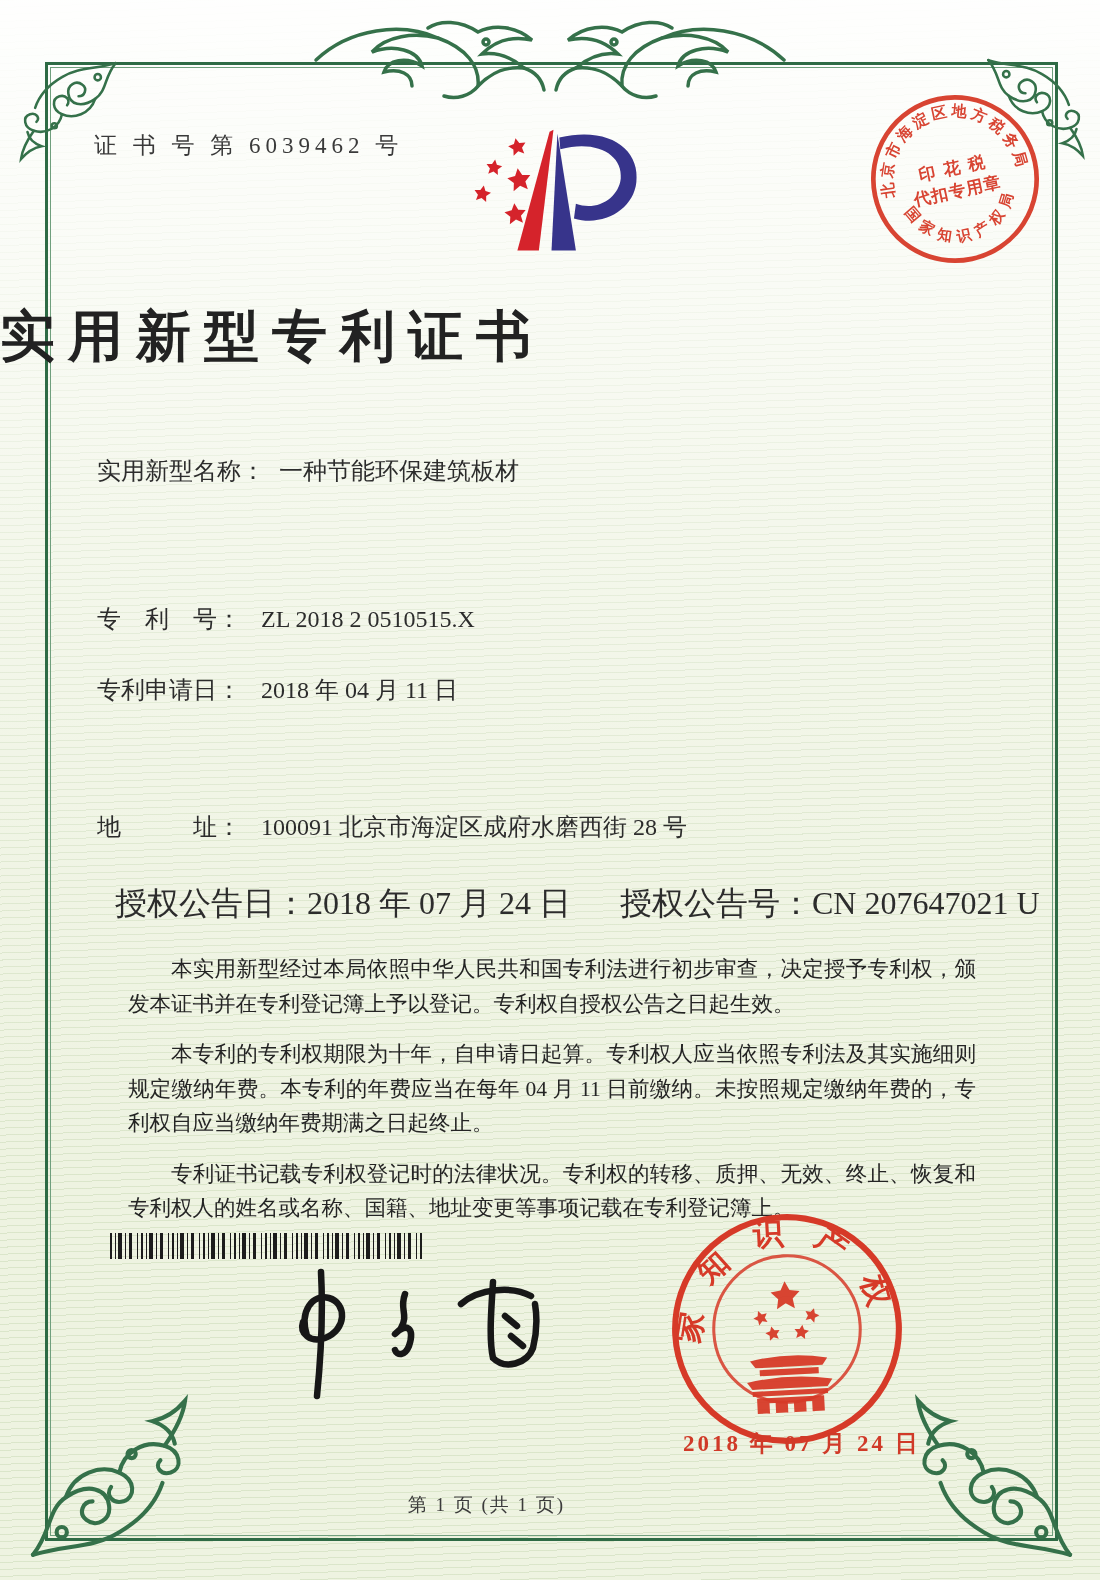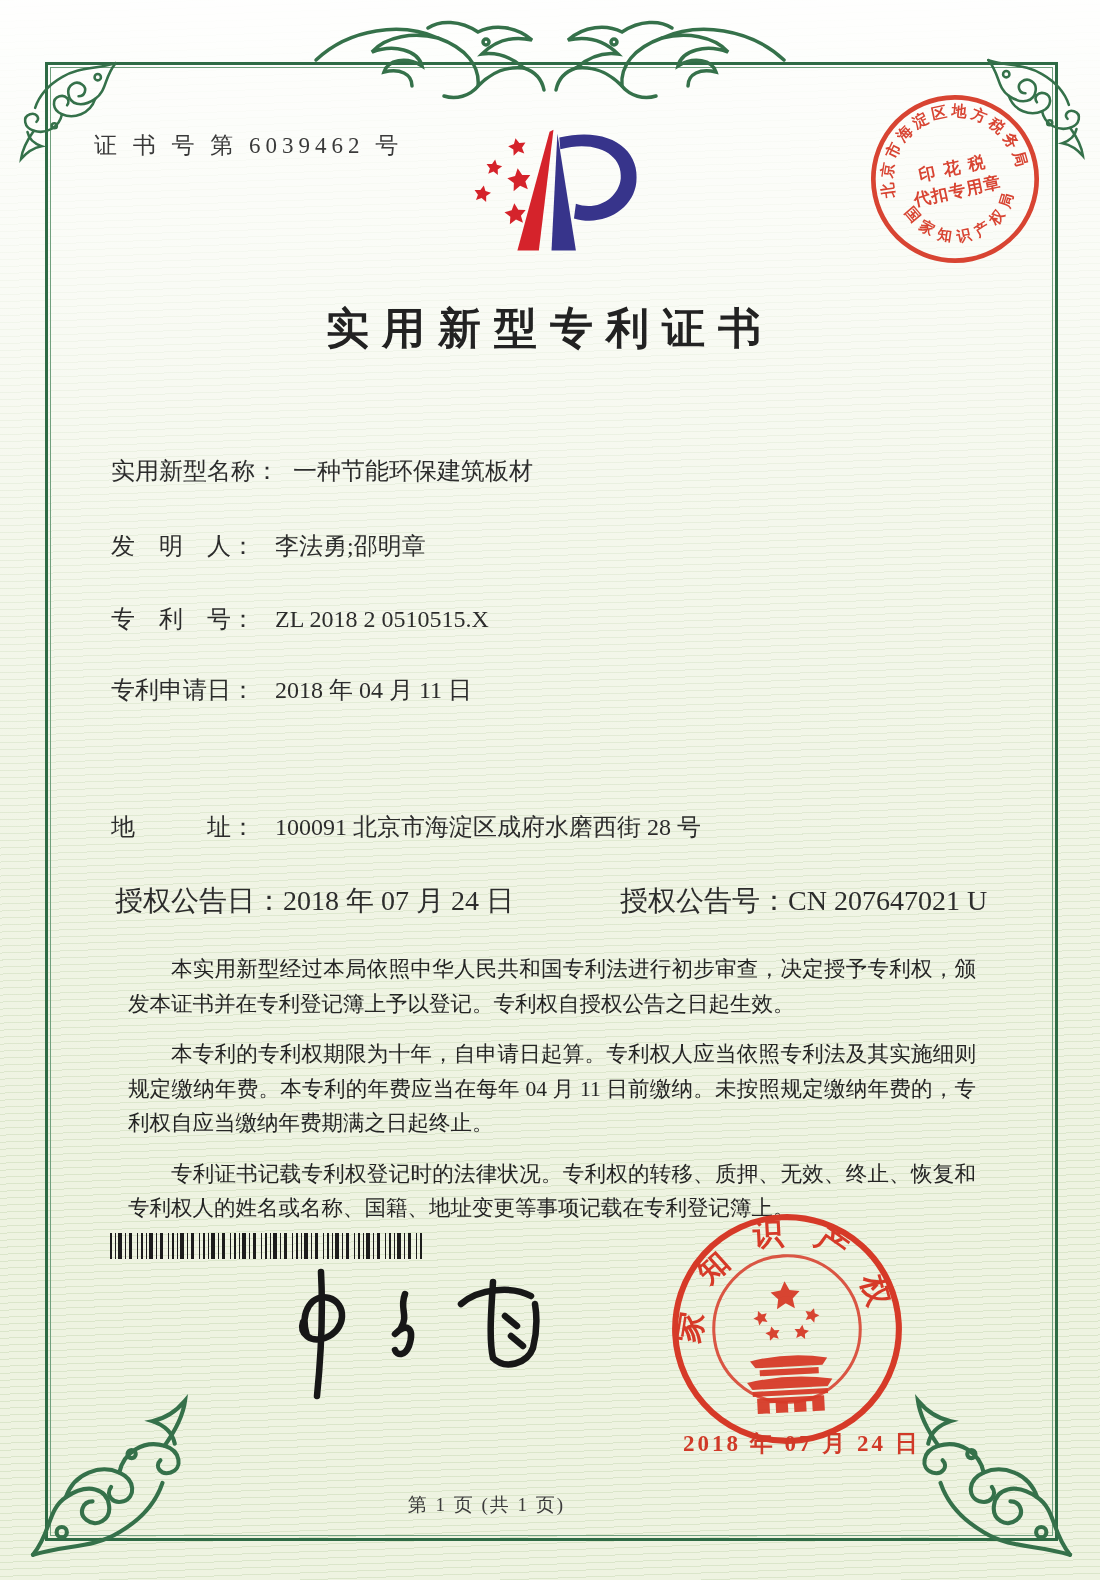--- a/index.html
+++ b/index.html
@@ -24,28 +24,28 @@
     content:"";position:absolute;inset:2px;border:1px solid #6f9f7d;
   }
   .ornament{position:absolute;z-index:2;}
   .content{position:absolute;inset:0;z-index:3;}
   .certno{
     position:absolute;left:94px;top:130px;font-size:23px;color:#3a3a3a;
     letter-spacing:5px;
   }
   .logo{position:absolute;left:455px;top:120px;}
   .title{
-    position:absolute;left:0;width:1100px;top:300px;text-align:center;
-    font-size:43px;font-weight:700;color:#222;letter-spacing:13px;
-  }
-  .frow{position:absolute;left:111px;width:880px;font-size:24px;color:#2c2c2c;white-space:nowrap;}
+    position:absolute;left:0;width:1100px;top:300px;text-align:left;
+    font-size:55px;font-weight:700;color:#222;letter-spacing:13px;
+  }
+  .frow{position:absolute;left:97px;width:880px;font-size:24px;color:#2c2c2c;white-space:nowrap;}
   .frow .lab{display:inline-block;min-width:150px;}
   .frow .val{margin-left:8px;}
   .r0{top:455px}.r1{top:530px}.r2{top:603px}.r3{top:674px}.r4{top:742px}.r5{top:811px}
-  .grantrow{position:absolute;left:115px;top:882px;width:880px;font-size:28px;color:#2c2c2c;white-space:nowrap;}
+  .grantrow{position:absolute;left:115px;top:882px;width:880px;font-size:32px;color:#2c2c2c;white-space:nowrap;}
   .grant-no{position:absolute;left:505px;top:0;}
   .body-text{
     position:absolute;left:112px;top:936px;width:880px;
     font-size:21.5px;line-height:34.5px;color:#242424;text-align:justify;
   }
   .body-text p{margin:16px;text-indent:2em;}
   .barcode{
     position:absolute;left:110px;top:1233px;width:312px;height:26px;
     background-image:repeating-linear-gradient(90deg,
       #1c1c1c 0 2px, transparent 2px 5px,
@@ -152,24 +152,20 @@
         <textPath href="#taxBottomArc" startOffset="50%" text-anchor="middle">国家知识产权局</textPath>
       </text>
     </svg>
 
     <div class="title">实用新型专利证书</div>
 
     <div class="frow r0">
       <span class="lab">实用新型名称：</span>
       <span class="val">一种节能环保建筑板材</span>
     </div>
-    <div class="frow r1">
-      <span class="lab">发　明　人：</span>
-      <span class="val">李法勇;邵明章</span>
-    </div>
     <div class="frow r2">
       <span class="lab">专　利　号：</span>
       <span class="val">ZL 2018 2 0510515.X</span>
     </div>
     <div class="frow r3">
       <span class="lab">专利申请日：</span>
       <span class="val">2018 年 04 月 11 日</span>
     </div>
     <div class="frow r5">
       <span class="lab">地　　　址：</span>

